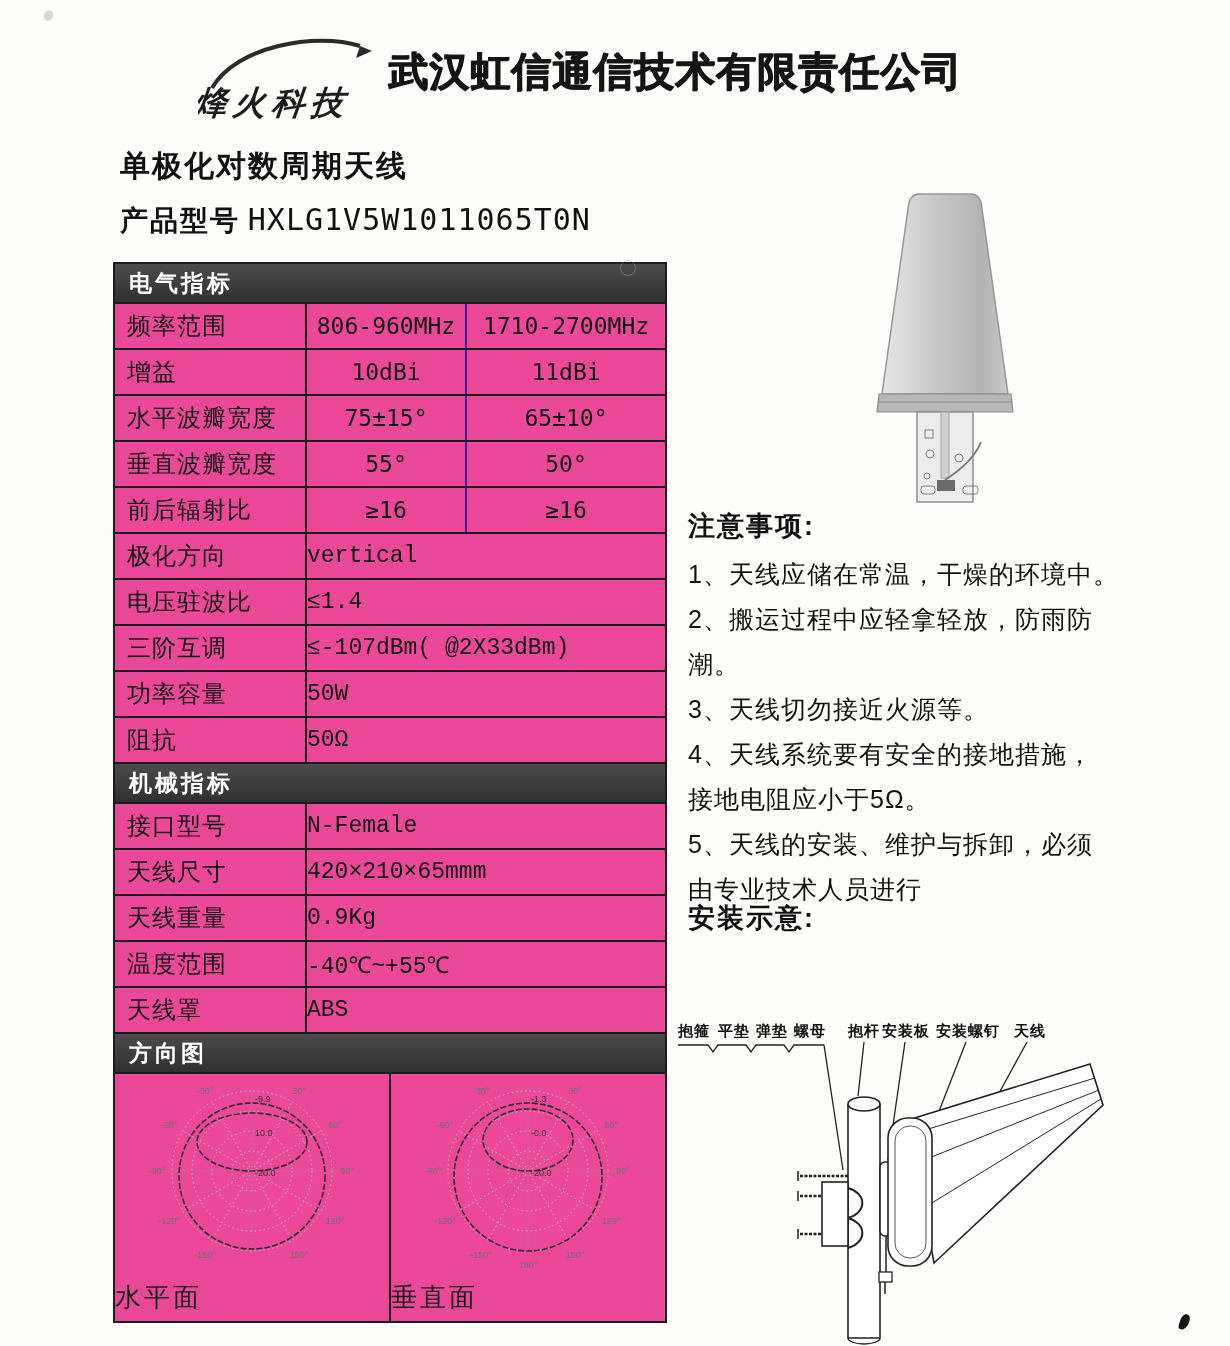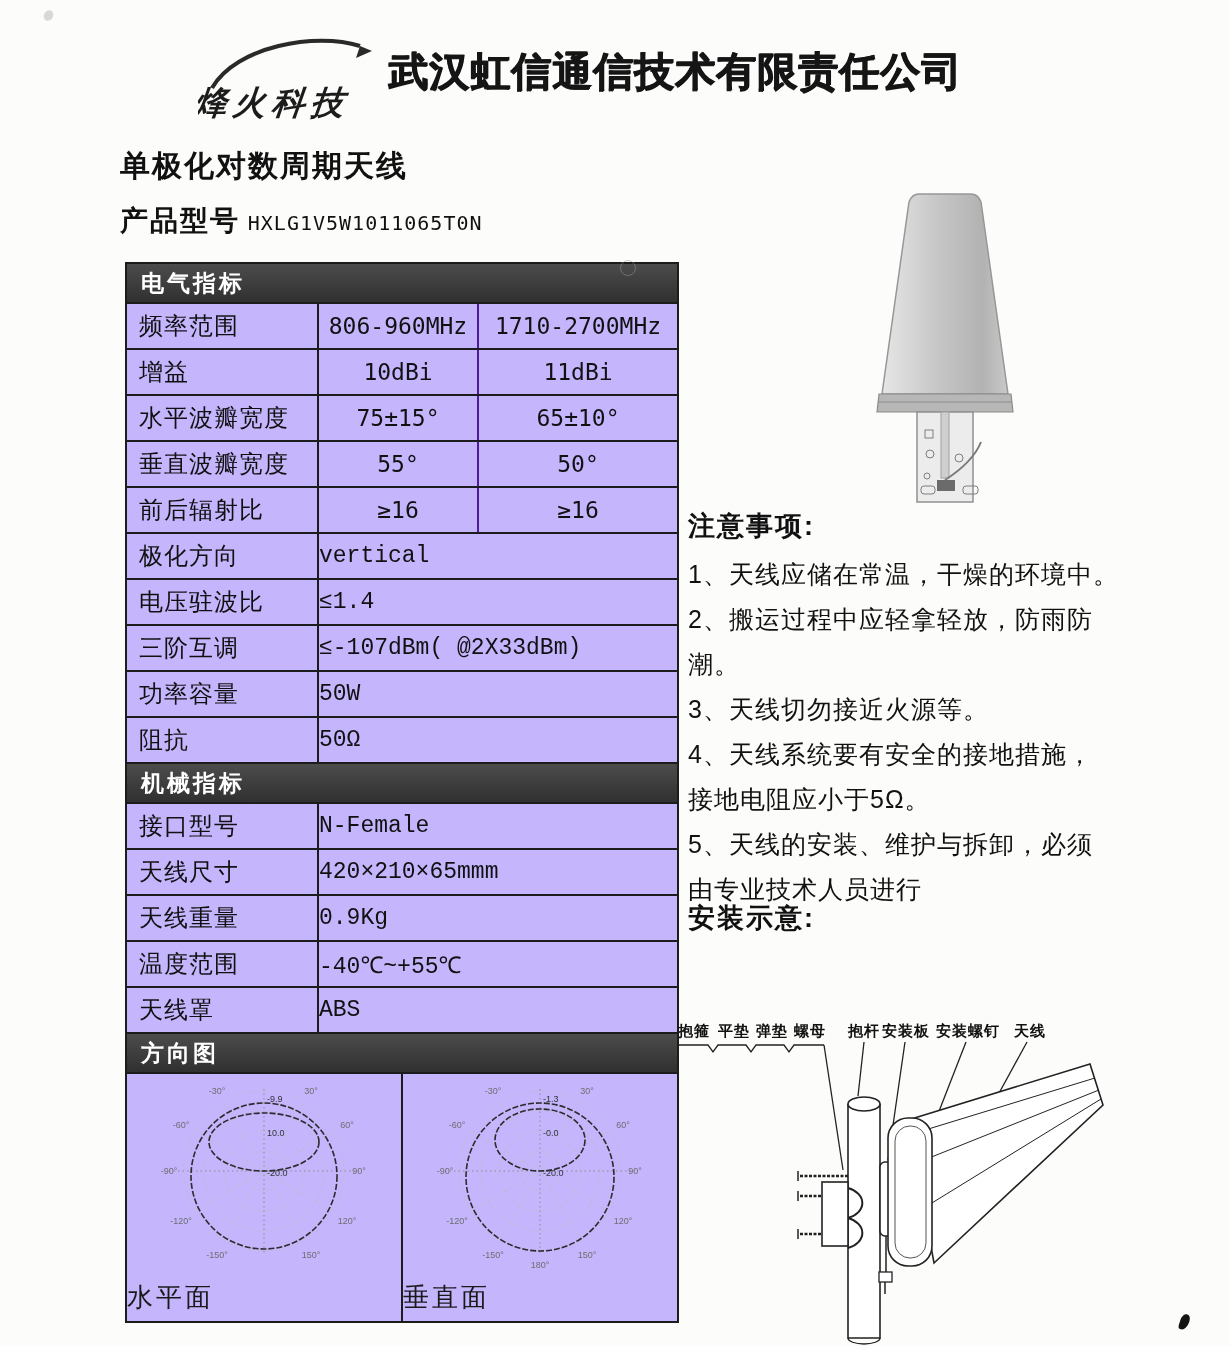--- a/index.html
+++ b/index.html
@@ -6,24 +6,24 @@
   #page{position:relative;width:1230px;height:1346px;background:#fcfcfa;
         font-family:"Liberation Sans",sans-serif;color:#111;overflow:hidden;margin:0 auto;}
   .abs{position:absolute;}
 
   
   #company-name{left:388px;top:44px;font-size:40px;font-weight:bold;letter-spacing:1px;
     text-shadow:1px 0 0 #111,0 1px 0 #222;color:#151515;white-space:nowrap;}
   #doc-title{left:120px;top:146px;font-size:30px;font-weight:bold;letter-spacing:2px;}
   #model-line{left:120px;top:202px;font-size:28px;white-space:nowrap;}
   #model-line .mlabel{font-weight:bold;letter-spacing:2px;}
-  #model-line .mvalue{font-family:"DejaVu Sans Mono",monospace;font-size:20px;letter-spacing:1px;}
+  #model-line .mvalue{font-family:"DejaVu Sans Mono",monospace;font-size:30px;letter-spacing:1px;}
 
   
-  #spec-table{left:113px;top:262px;width:550px;border:2px solid #1c1c1c;background:#c4b5fd;margin-left:12px;}
+  #spec-table{left:113px;top:262px;width:550px;border:2px solid #1c1c1c;background:#ec4899;}
   .sec-hdr{height:38px;line-height:38px;background:linear-gradient(#4c4c4c,#303030);
     color:#fff;font-size:23px;font-weight:bold;letter-spacing:3px;padding-left:14px;}
   .trow{display:flex;height:44px;border-top:2px solid #1c1c1c;}
   .cell{display:flex;align-items:center;}
   .lbl{width:178px;border-right:2px solid #1c1c1c;padding-left:12px;font-size:24px;letter-spacing:1px;}
   .val{font-family:"DejaVu Sans Mono",monospace;font-size:23px;}
   .c1{width:158px;border-right:2px solid #4c1d95;justify-content:center;}
   .c2{flex:1;justify-content:center;}
   .merged{flex:1;font-family:Liberation Mono, monospace;}
   .plots{display:flex;height:247px;border-top:2px solid #1c1c1c;}

